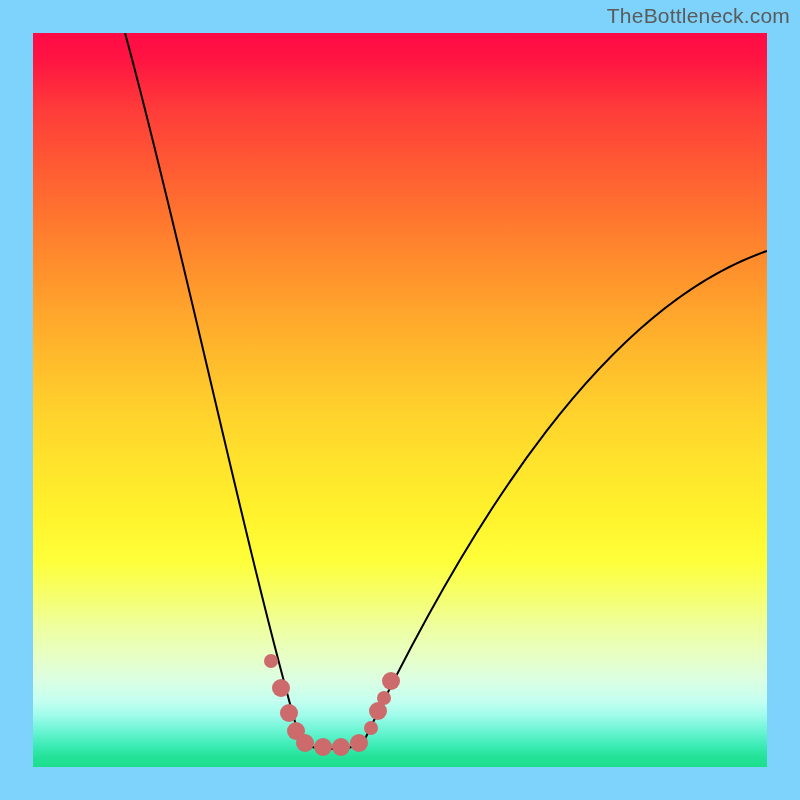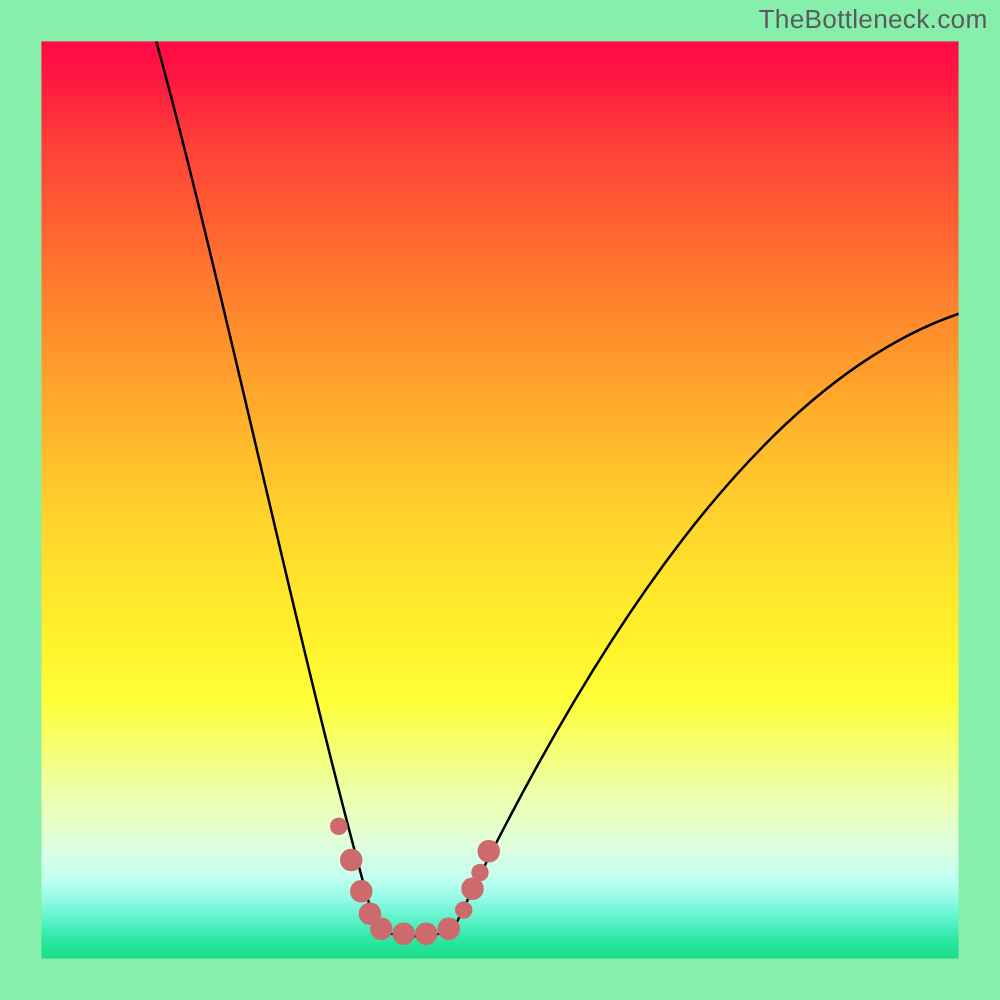--- a/index.html
+++ b/index.html
@@ -10,21 +10,21 @@
     background: #000;
     overflow: hidden;
     font-family: Arial, Helvetica, sans-serif;
   }
   .frame {
     position: absolute;
     top: 0;
     left: 0;
     width: 800px;
     height: 800px;
-    background: #86efac;
+    background: #7dd3fc;
   }
   .watermark {
     position: absolute;
     top: 4px;
     right: 10px;
     color: #5b5b5b;
     font-size: 21px;
     font-weight: 500;
     letter-spacing: 0.2px;
     user-select: none;

